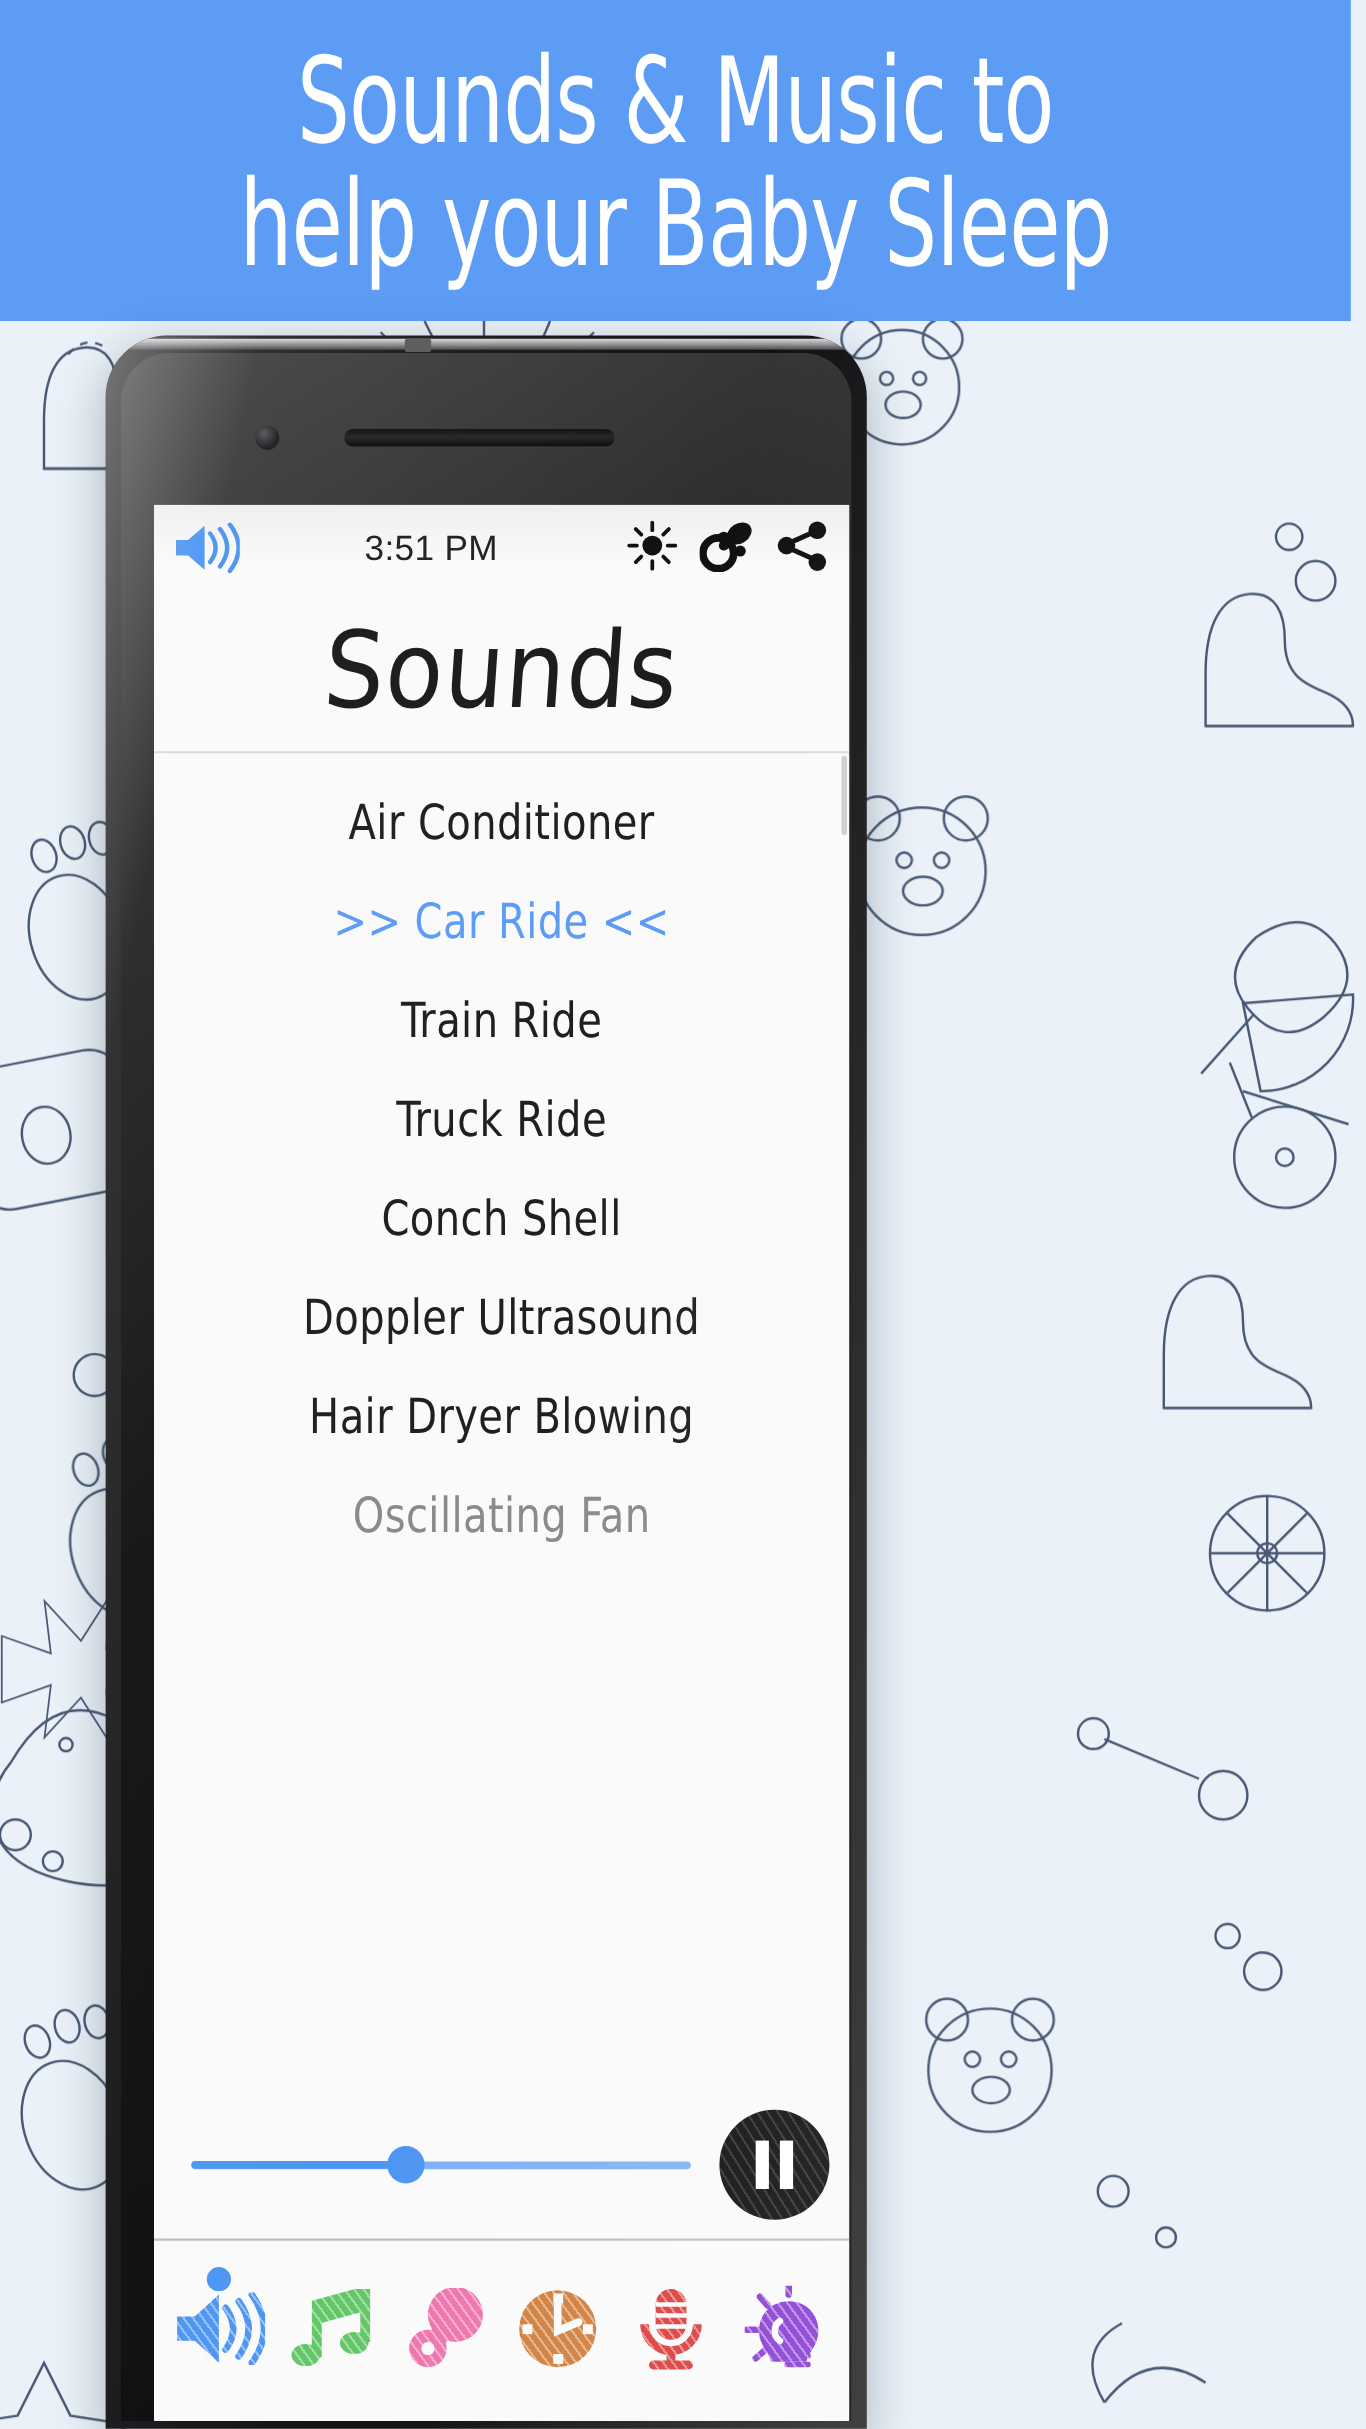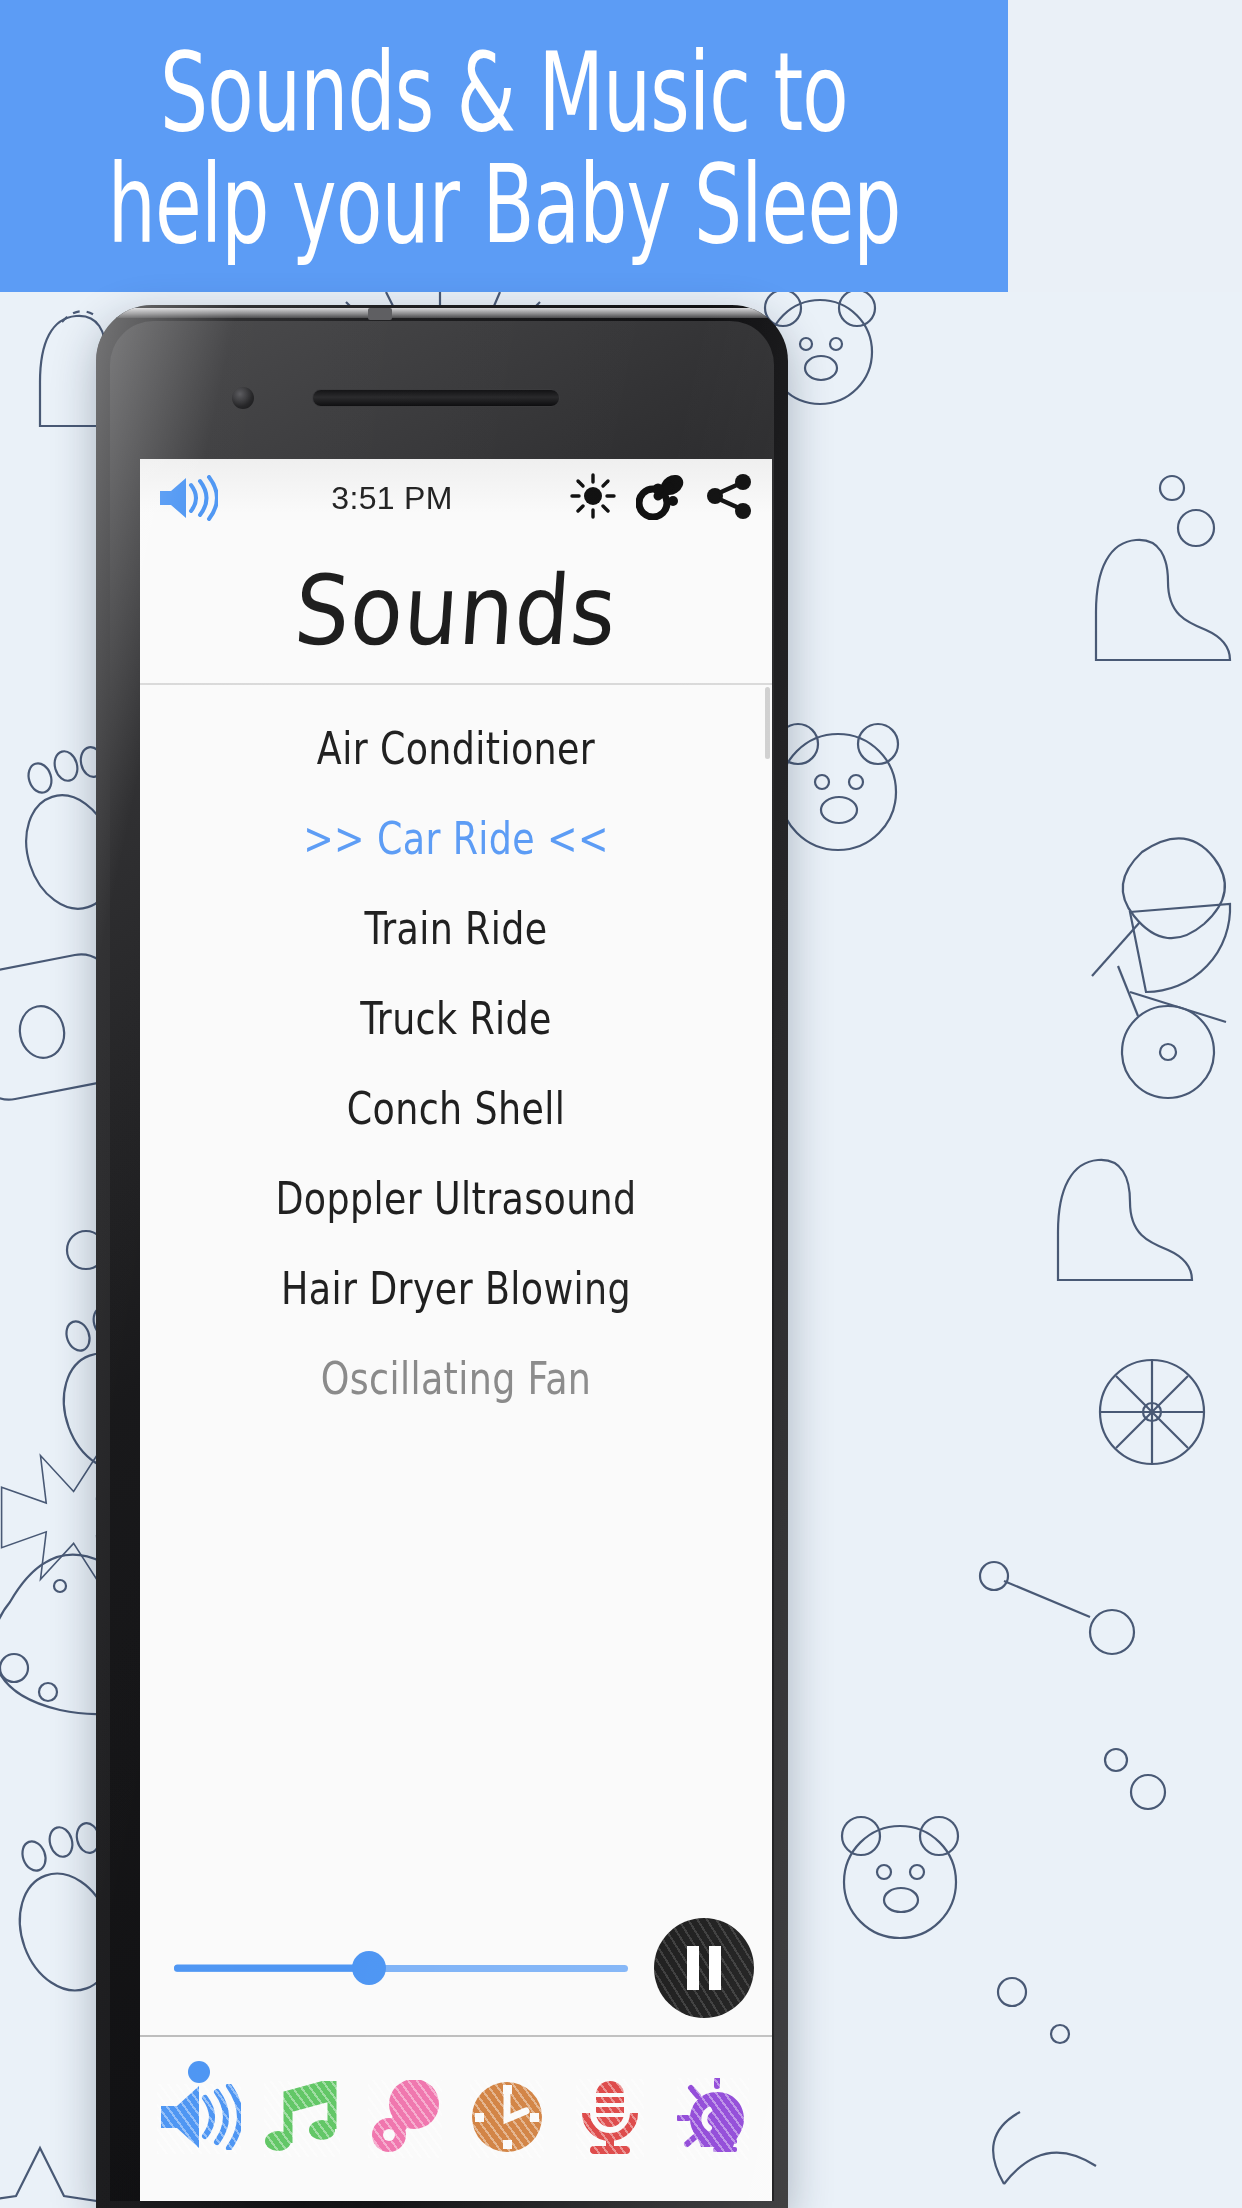--- a/index.html
+++ b/index.html
@@ -5,21 +5,21 @@
   * { box-sizing: border-box; margin: 0; padding: 0; }
   html, body {
     width: 1242px; height: 2208px;
     font-family: "Liberation Sans", sans-serif;
     overflow: hidden;
   }
   body { position: relative; background: #eaf0f7; }
 
   
   #banner {
-    position: absolute; left: 0; top: 0; width: 1008px; height: 292px;
+    position: absolute; left: 0; top: 0; width: 1228px; height: 292px;
     background: #5c9cf5;
     display: flex; flex-direction: column;
     align-items: center; justify-content: center;
     overflow: hidden;
   }
   .banner-line {
     color: #ffffff;
     font-family: "DejaVu Sans Condensed", "Liberation Sans Narrow", "Liberation Sans", sans-serif;
     font-size: 108px;
     line-height: 1.02;

